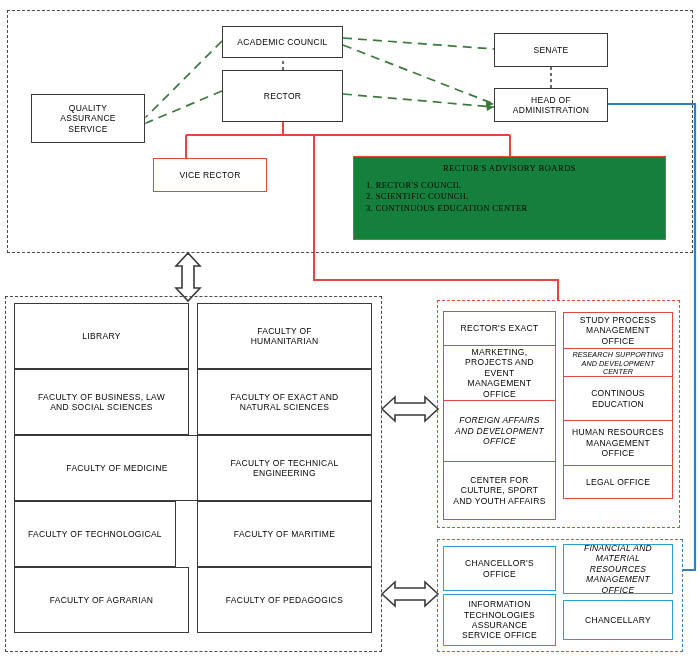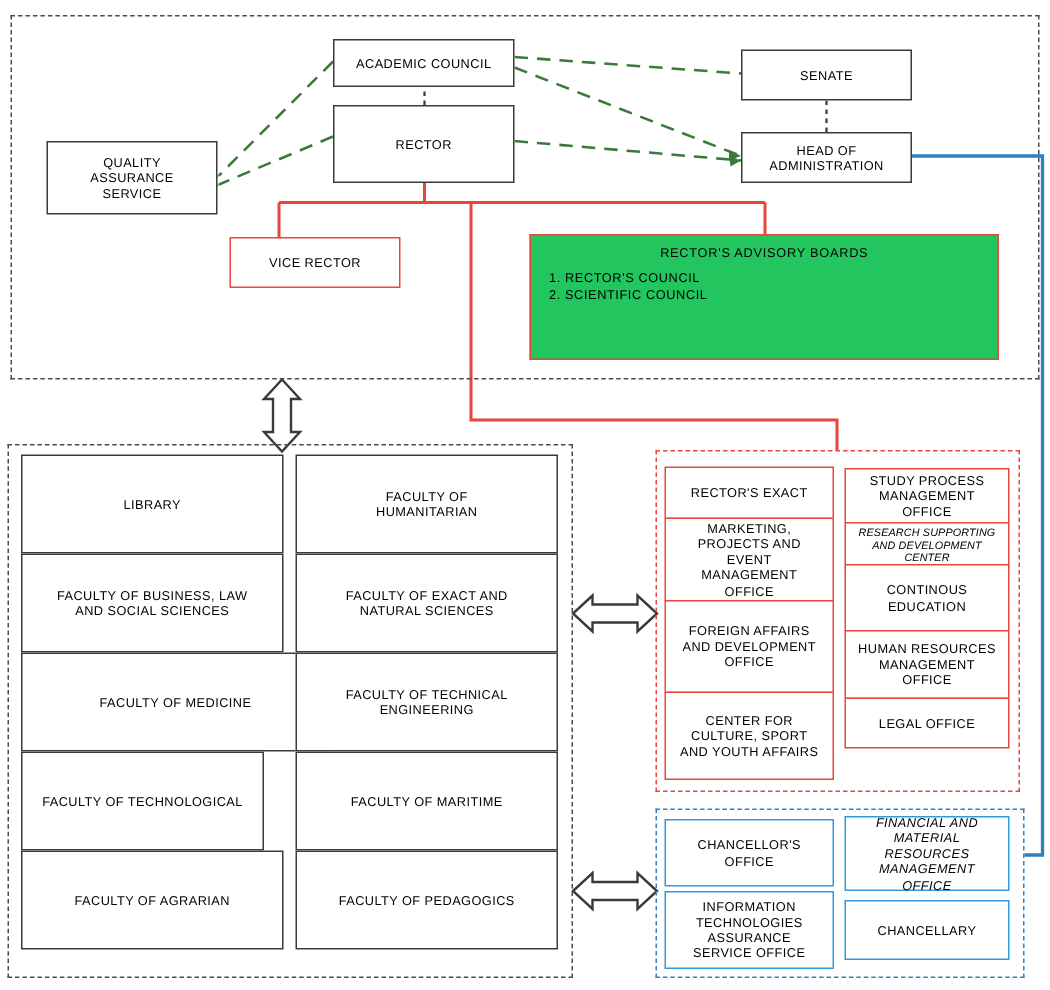--- a/index.html
+++ b/index.html
@@ -50,21 +50,22 @@
     background: transparent;
   }
   .group.dash-black { border: 1.7px dashed #4a4a4a; }
   .group.dash-red   { border: 1.5px dashed #e8453c; }
   .group.dash-blue  { border: 1.7px dashed #3a7fc4; }
 
   .adv-box {
     position: absolute;
     box-sizing: border-box;
     border: 1.4px solid #e8453c;
-    background: #22c55e;
+    background: #15803d;
+    font-family: Liberation Serif, serif;
   }
   .adv-title {
     text-align: center;
     font-size: 8.5px;
     letter-spacing: 0.5px;
     margin-top: 6px;
     color: #000;
   }
   .adv-list {
     margin: 7px 0 0 12px;
@@ -141,20 +142,21 @@
 ASSURANCE
 SERVICE</div>
 
   <div class="node red" style="left:153px; top:158px; width:114px; height:34px;">VICE RECTOR</div>
 
   <div class="adv-box" style="left:353px; top:156px; width:313px; height:84px;">
     <div class="adv-title">RECTOR'S ADVISORY BOARDS</div>
     <ul class="adv-list">
       <li>1.  RECTOR'S COUNCIL</li>
       <li>2.  SCIENTIFIC COUNCIL</li>
+      <li>3.  CONTINUOUS EDUCATION CENTER</li>
     </ul>
   </div>
 
   <div class="group dash-black" style="left:5px; top:296px; width:377px; height:356px;"></div>
 
   <div class="node black" style="left:14px; top:303px; width:175px; height:66px;">LIBRARY</div>
   <div class="node black" style="left:14px; top:369px; width:175px; height:66px;">FACULTY OF BUSINESS, LAW
 AND SOCIAL SCIENCES</div>
   <div class="node black" style="left:14px; top:435px; width:206px; height:66px;">FACULTY OF MEDICINE</div>
   <div class="node black" style="left:14px; top:501px; width:162px; height:66px;">FACULTY OF TECHNOLOGICAL</div>
@@ -170,21 +172,21 @@
   <div class="node black" style="left:197px; top:567px; width:175px; height:66px;">FACULTY OF PEDAGOGICS</div>
 
   <div class="group dash-red" style="left:437px; top:300px; width:243px; height:228px;"></div>
 
   <div class="node red" style="left:443px; top:311px; width:113px; height:35px;">RECTOR'S EXACT</div>
   <div class="node red" style="left:443px; top:345px; width:113px; height:56px;">MARKETING,
 PROJECTS AND
 EVENT
 MANAGEMENT
 OFFICE</div>
-  <div class="node red" style="left:443px; top:400px; width:113px; height:62px;">FOREIGN AFFAIRS
+  <div class="node red" style="left:443px; top:400px; width:113px; height:62px;font-style:italic;">FOREIGN AFFAIRS
 AND DEVELOPMENT
 OFFICE</div>
   <div class="node red" style="left:443px; top:461px; width:113px; height:59px;">CENTER FOR
 CULTURE, SPORT
 AND YOUTH AFFAIRS</div>
 
   <div class="node red" style="left:563px; top:312px; width:110px; height:37px;">STUDY PROCESS
 MANAGEMENT
 OFFICE</div>
   <div class="node red italic-small" style="left:563px; top:348px; width:110px; height:29px;">RESEARCH SUPPORTING

